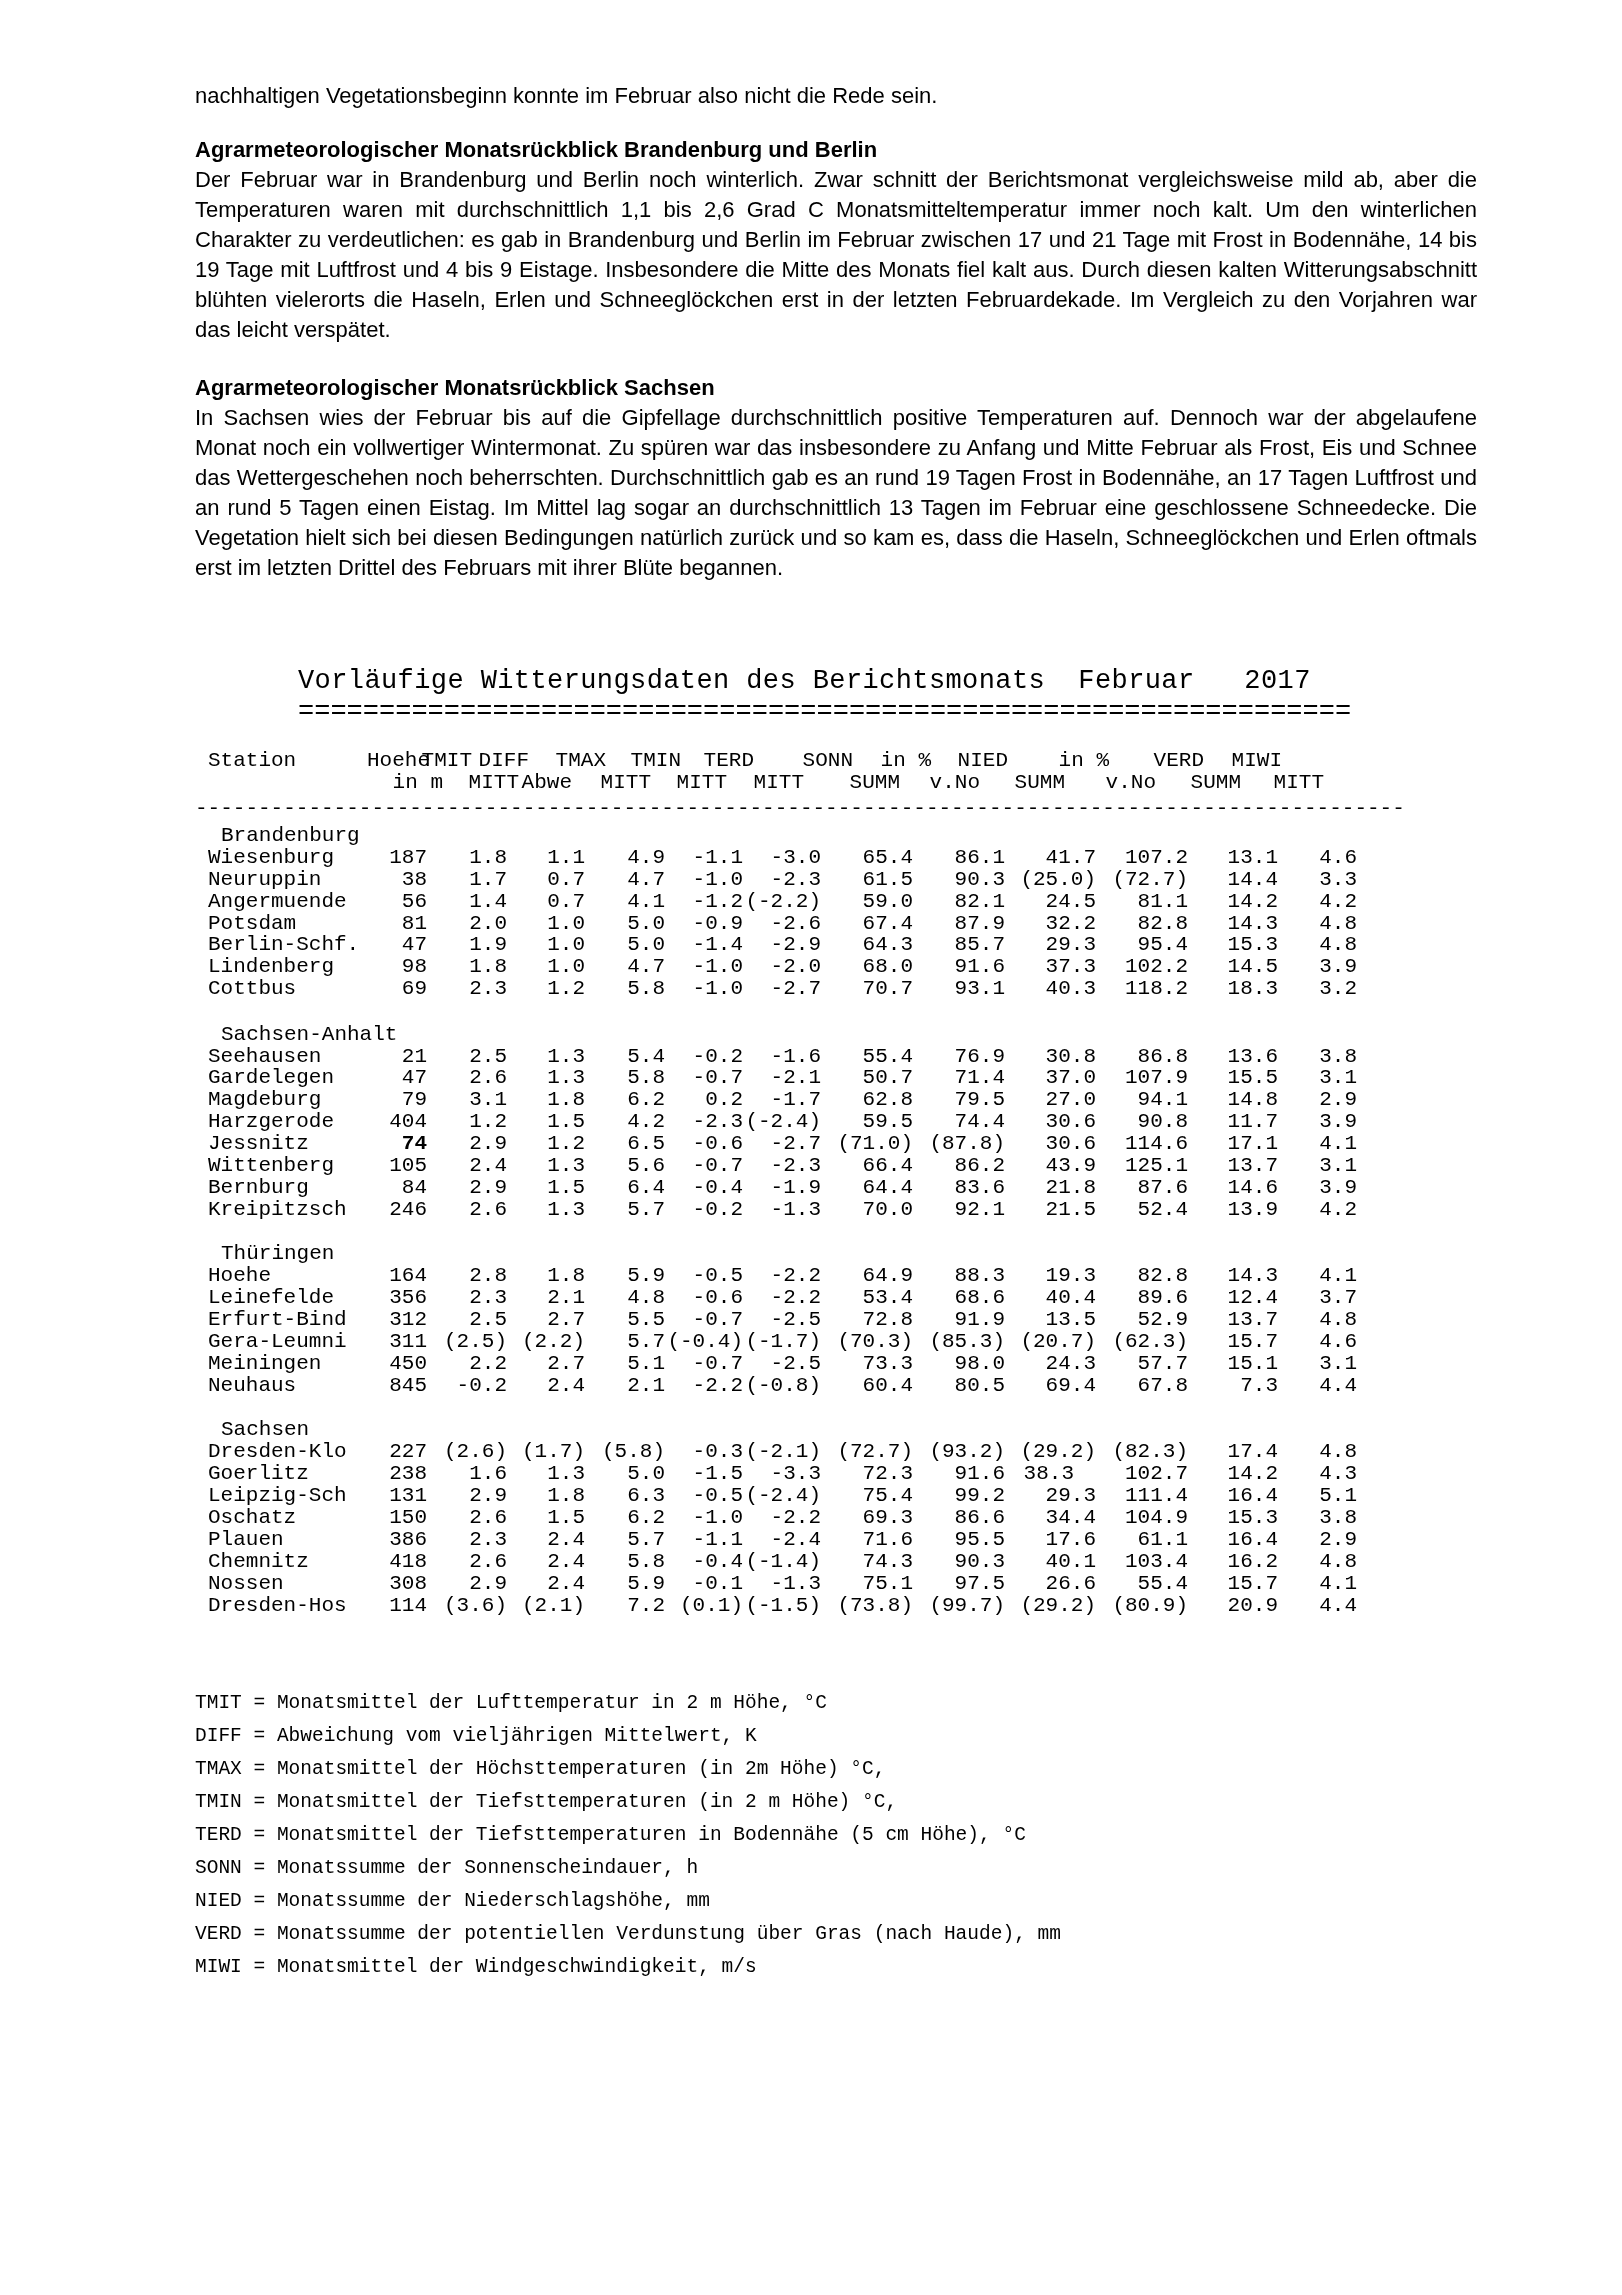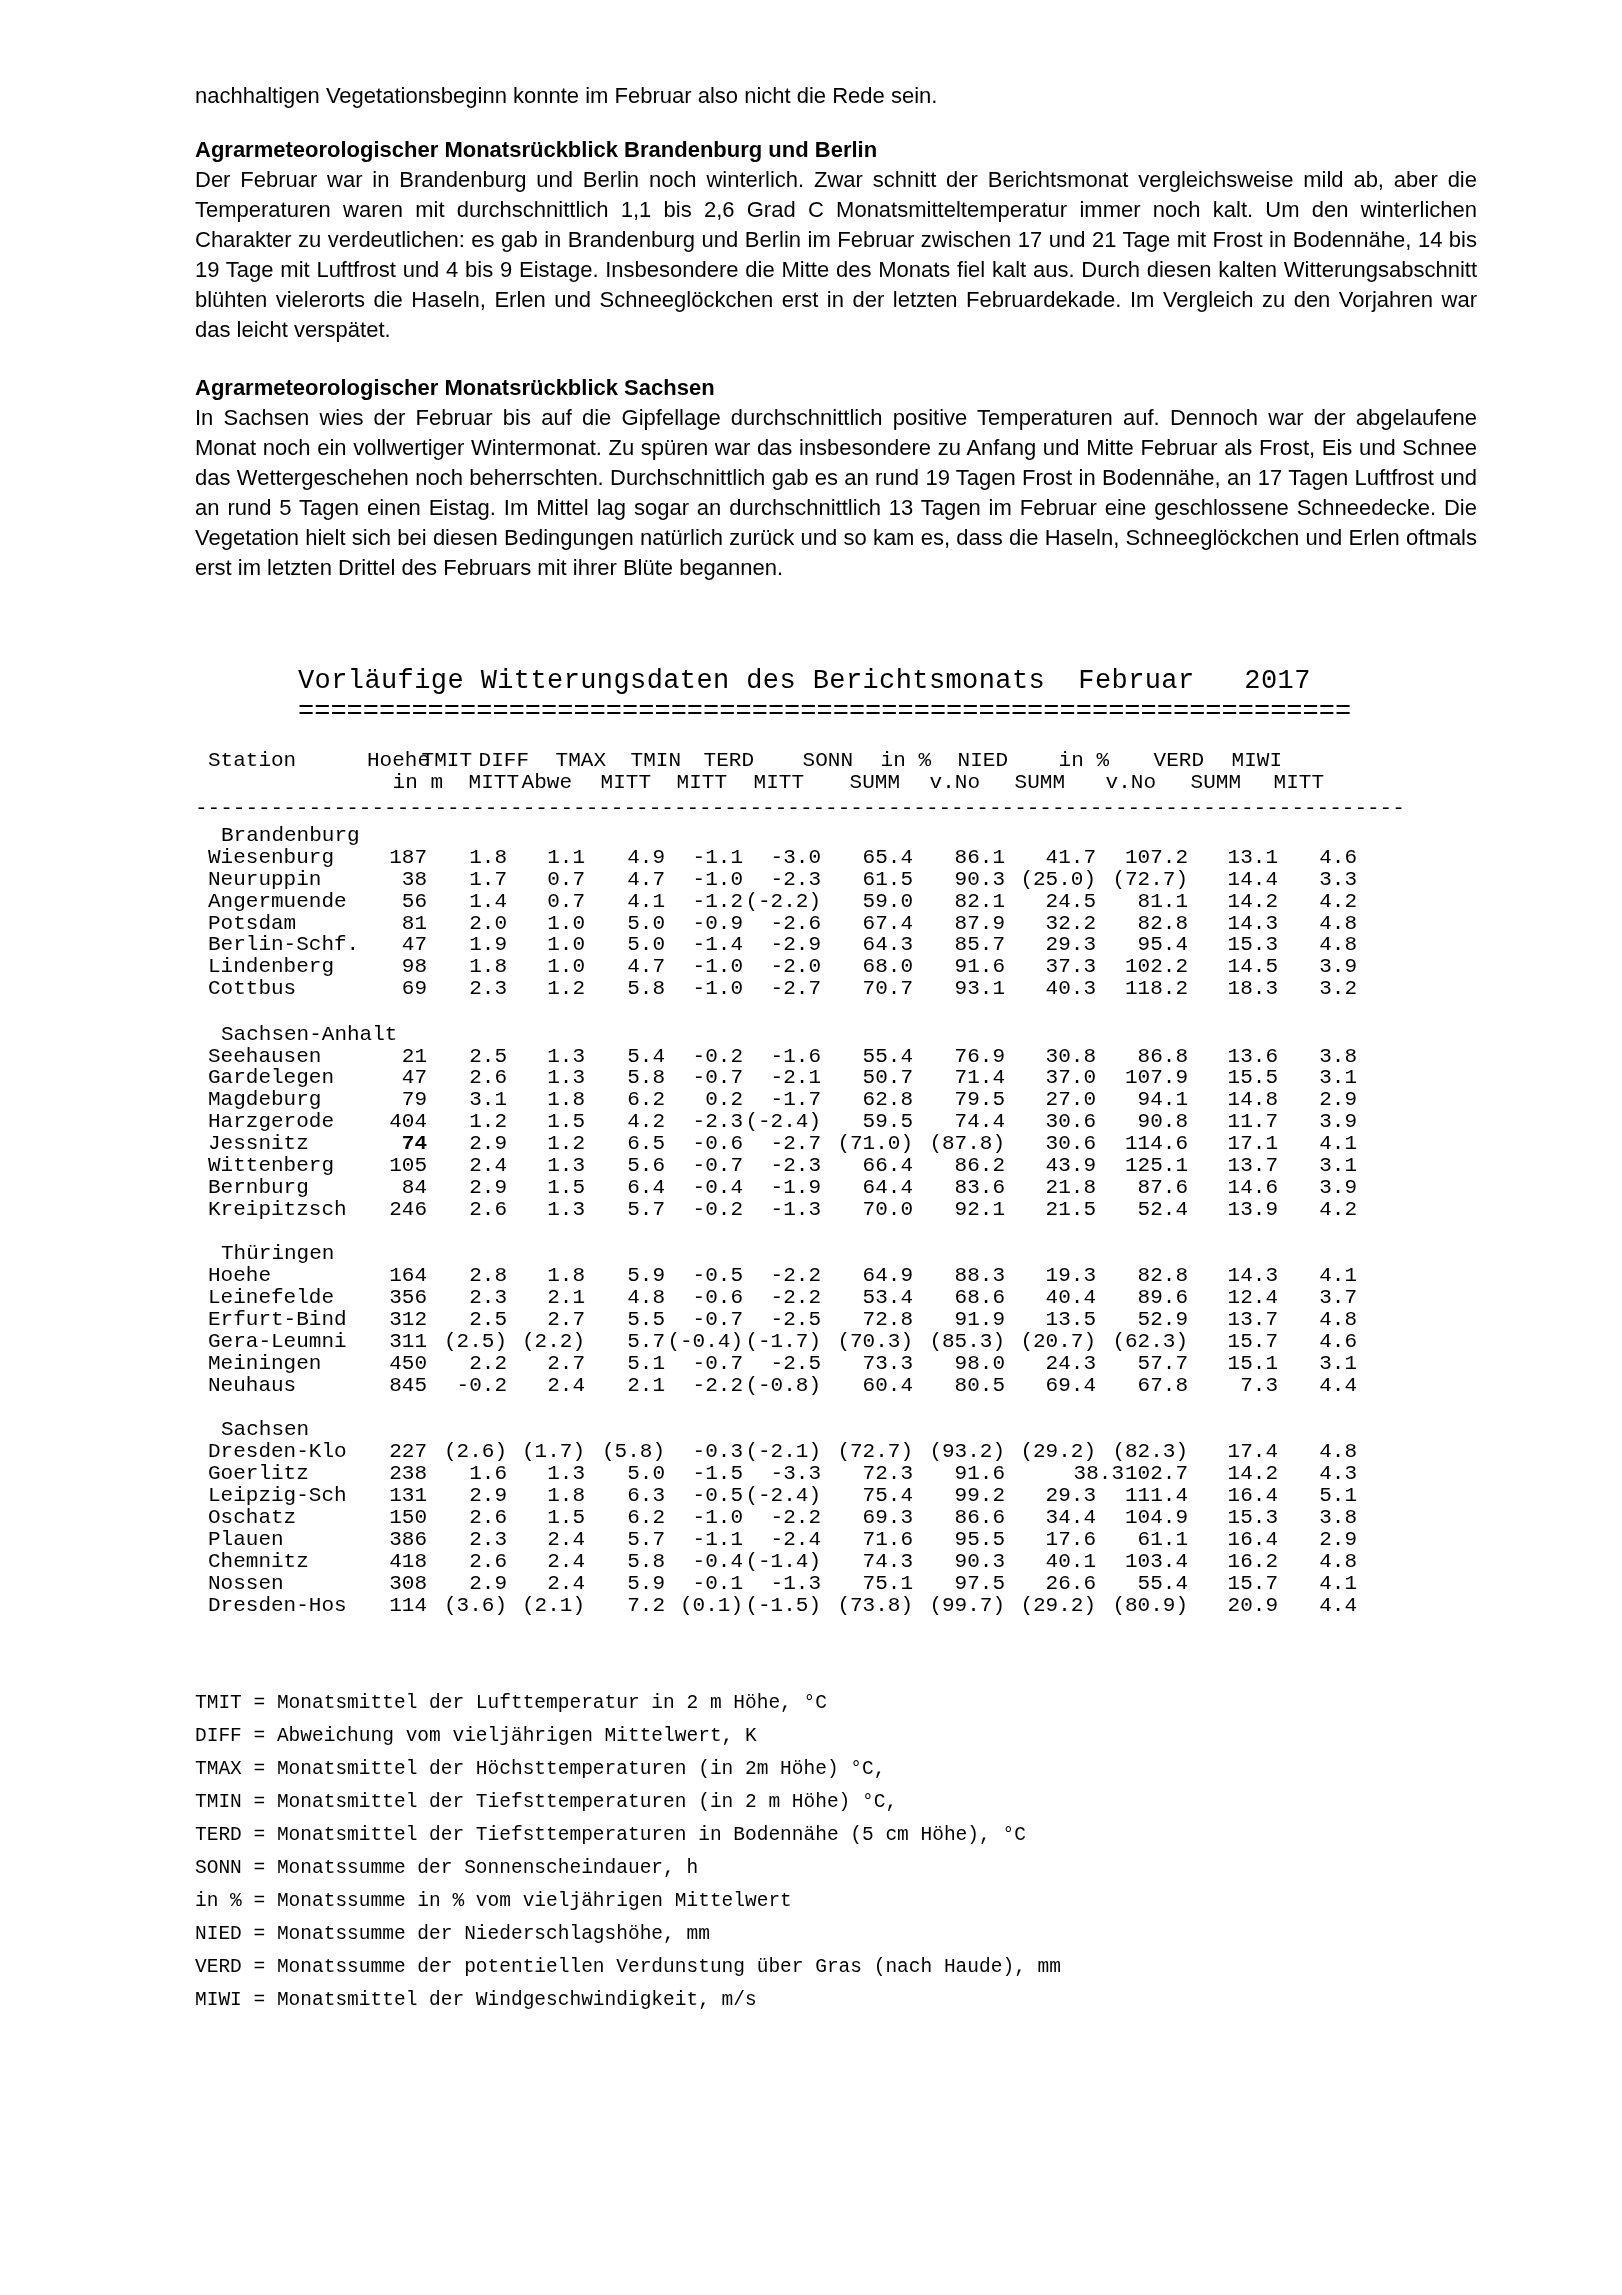--- a/index.html
+++ b/index.html
@@ -420,21 +420,21 @@
     <div class="trow" style="top: 1463px;">
       <span class="c-name">Goerlitz</span>
       <span class="num" style="right: 1195px;">238</span>
       <span class="num" style="right: 1115px;">1.6</span>
       <span class="num" style="right: 1037px;">1.3</span>
       <span class="num" style="right: 957px;">5.0</span>
       <span class="num" style="right: 879px;">-1.5</span>
       <span class="num" style="right: 801px;">-3.3</span>
       <span class="num" style="right: 709px;">72.3</span>
       <span class="num" style="right: 617px;">91.6</span>
-      <span class="num" style="right: 498px;">38.3</span>
+      <span class="num" style="right: 548px;">38.3</span>
       <span class="num" style="right: 434px;">102.7</span>
       <span class="num" style="right: 344px;">14.2</span>
       <span class="num" style="right: 265px;">4.3</span>
     </div>
     <div class="trow" style="top: 1485px;">
       <span class="c-name">Leipzig-Sch</span>
       <span class="num" style="right: 1195px;">131</span>
       <span class="num" style="right: 1115px;">2.9</span>
       <span class="num" style="right: 1037px;">1.8</span>
       <span class="num" style="right: 957px;">6.3</span>
@@ -524,18 +524,17 @@
     </div>
   </div>
 
 <div class="legend" id="legend">
     <div>TMIT = Monatsmittel der Lufttemperatur in 2 m Höhe, °C</div>
     <div>DIFF = Abweichung vom vieljährigen Mittelwert, K</div>
     <div>TMAX = Monatsmittel der Höchsttemperaturen (in 2m Höhe) °C,</div>
     <div>TMIN = Monatsmittel der Tiefsttemperaturen (in 2 m Höhe) °C,</div>
     <div>TERD = Monatsmittel der Tiefsttemperaturen in Bodennähe (5 cm Höhe), °C</div>
     <div>SONN = Monatssumme der Sonnenscheindauer, h</div>
-    <div>in % = Monatssumme in % vom vieljährigen Mittelwert</div>
     <div>NIED = Monatssumme der Niederschlagshöhe, mm</div>
     <div>VERD = Monatssumme der potentiellen Verdunstung über Gras (nach Haude), mm</div>
     <div>MIWI = Monatsmittel der Windgeschwindigkeit, m/s</div>
   </div>
 
 
 </body></html>

